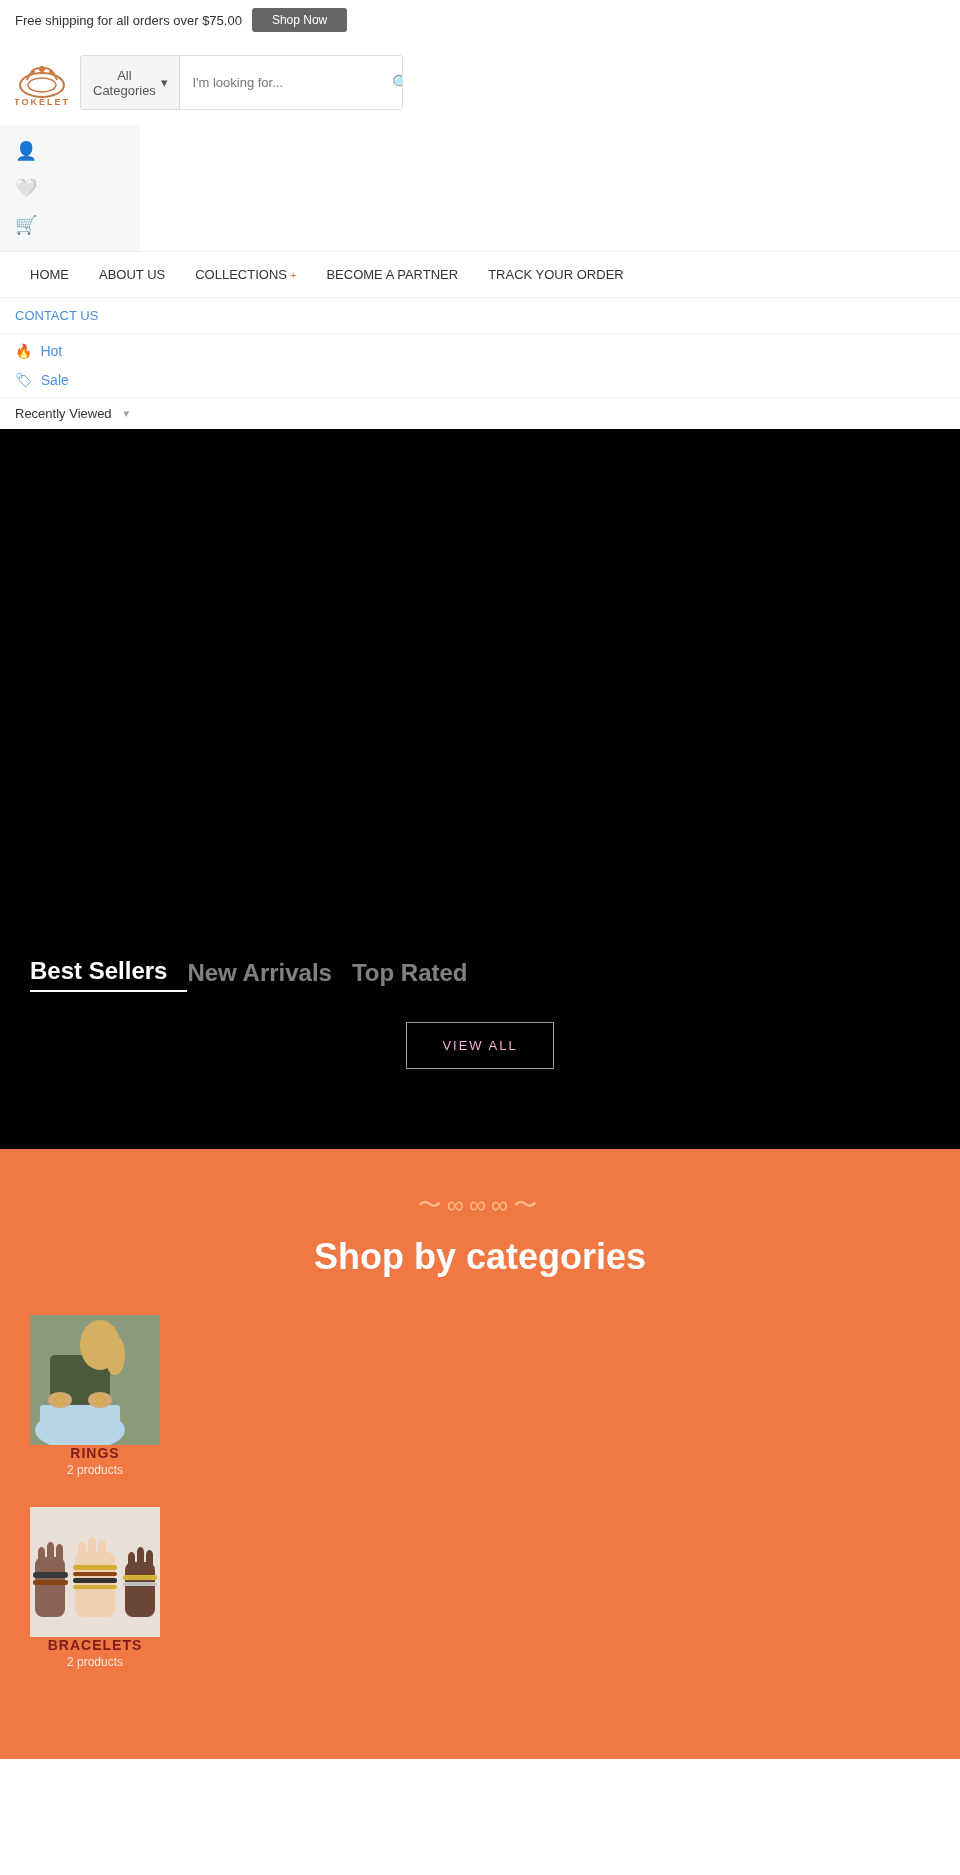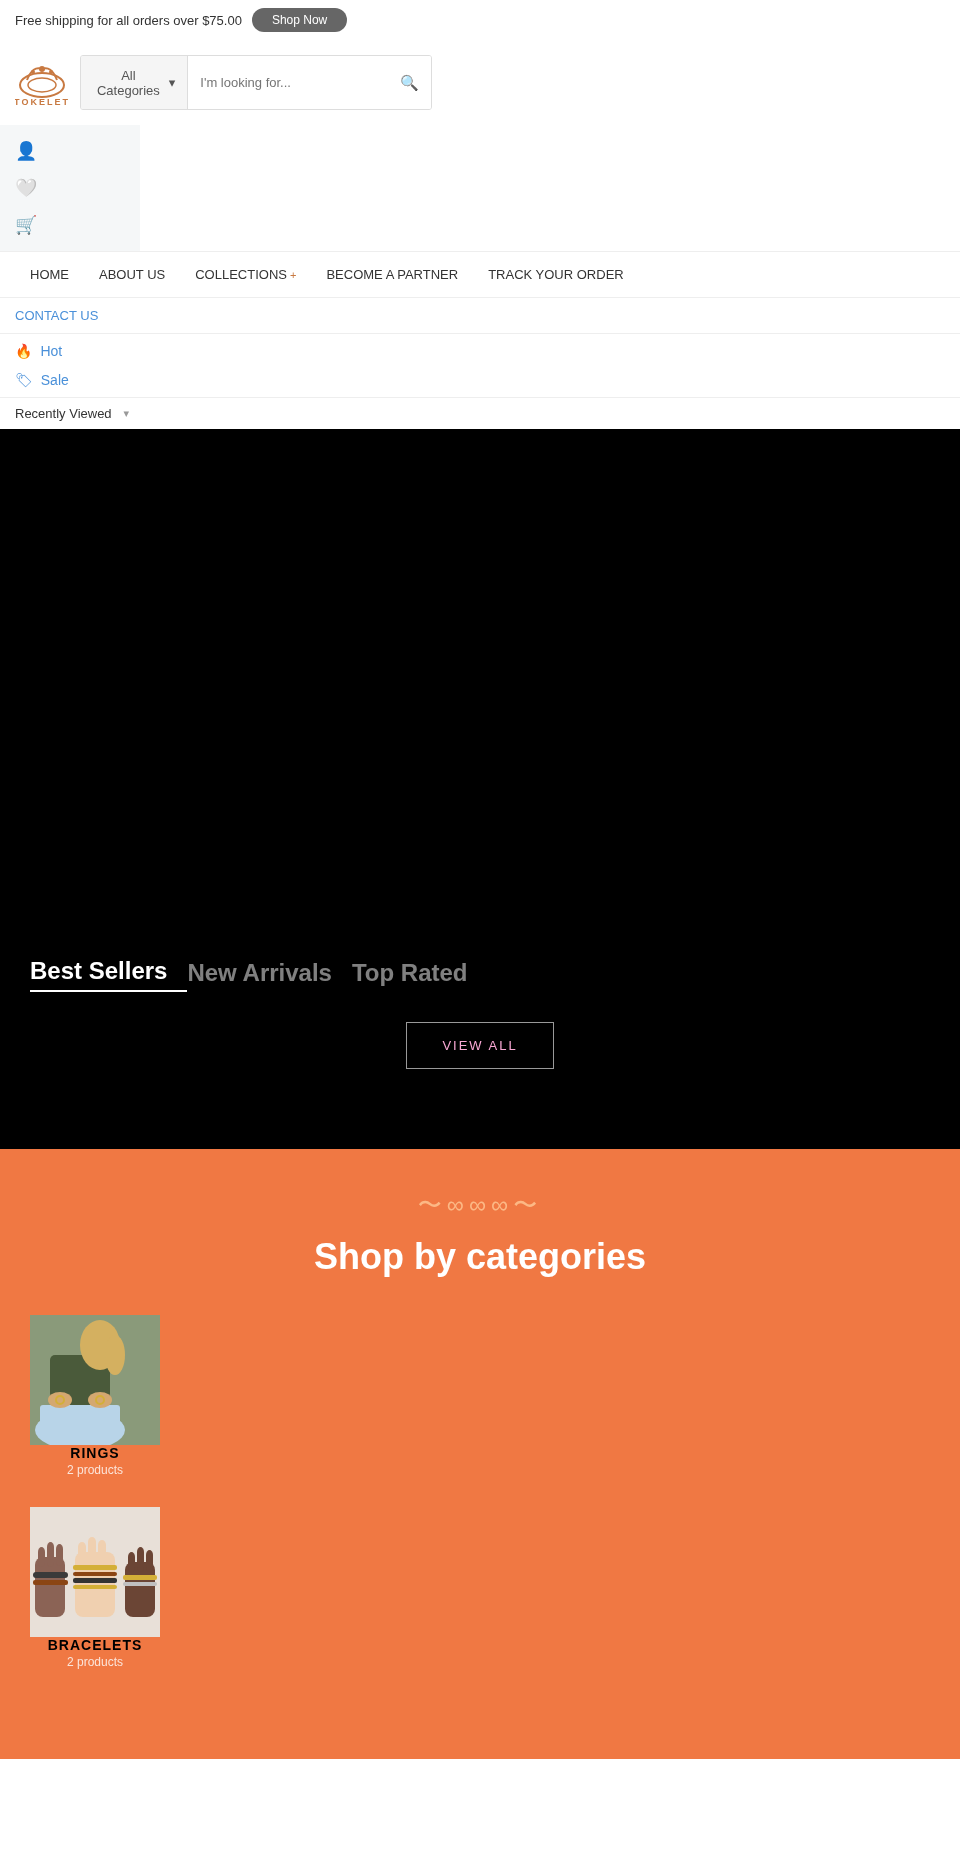--- a/index.html
+++ b/index.html
@@ -13,21 +13,21 @@
       color: #333;
       display: flex;
       align-items: center;
       gap: 10px;
     }
     .top-bar-btn {
       background: #666;
       color: #fff;
       border: none;
       padding: 5px 20px;
-      border-radius: 12px;
+      border-radius: 3px;
       cursor: pointer;
       font-size: 12px;
     }
 
     
     .header {
       padding: 15px;
       background: #fff;
       display: flex;
       gap: 10px;
@@ -38,21 +38,21 @@
     }
     .logo-icon {
       width: 55px;
       height: 55px;
     }
     .search-bar {
       display: flex;
       border: 1px solid #ddd;
       border-radius: 3px;
       overflow: hidden;
-      width: 352px;
+      width: 323px;
     }
     .search-category {
       background: #f5f5f5;
       border: none;
       border-right: 1px solid #ddd;
       padding: 8px 12px;
       font-size: 13px;
       color: #555;
       cursor: pointer;
       display: flex;
@@ -256,21 +256,21 @@
       height: 130px;
       display: flex;
       align-items: center;
       justify-content: center;
       position: relative;
       overflow: hidden;
     }
     .category-name {
       font-size: 14px;
       font-weight: bold;
-      color: #000000;
+      color: #7f1d1d;
       letter-spacing: 1px;
       text-align: center;
       width: 130px;
     }
     .category-count {
       font-size: 12px;
       color: rgba(255,255,255,0.8);
       text-align: center;
       width: 130px;
       margin-top: 2px;

